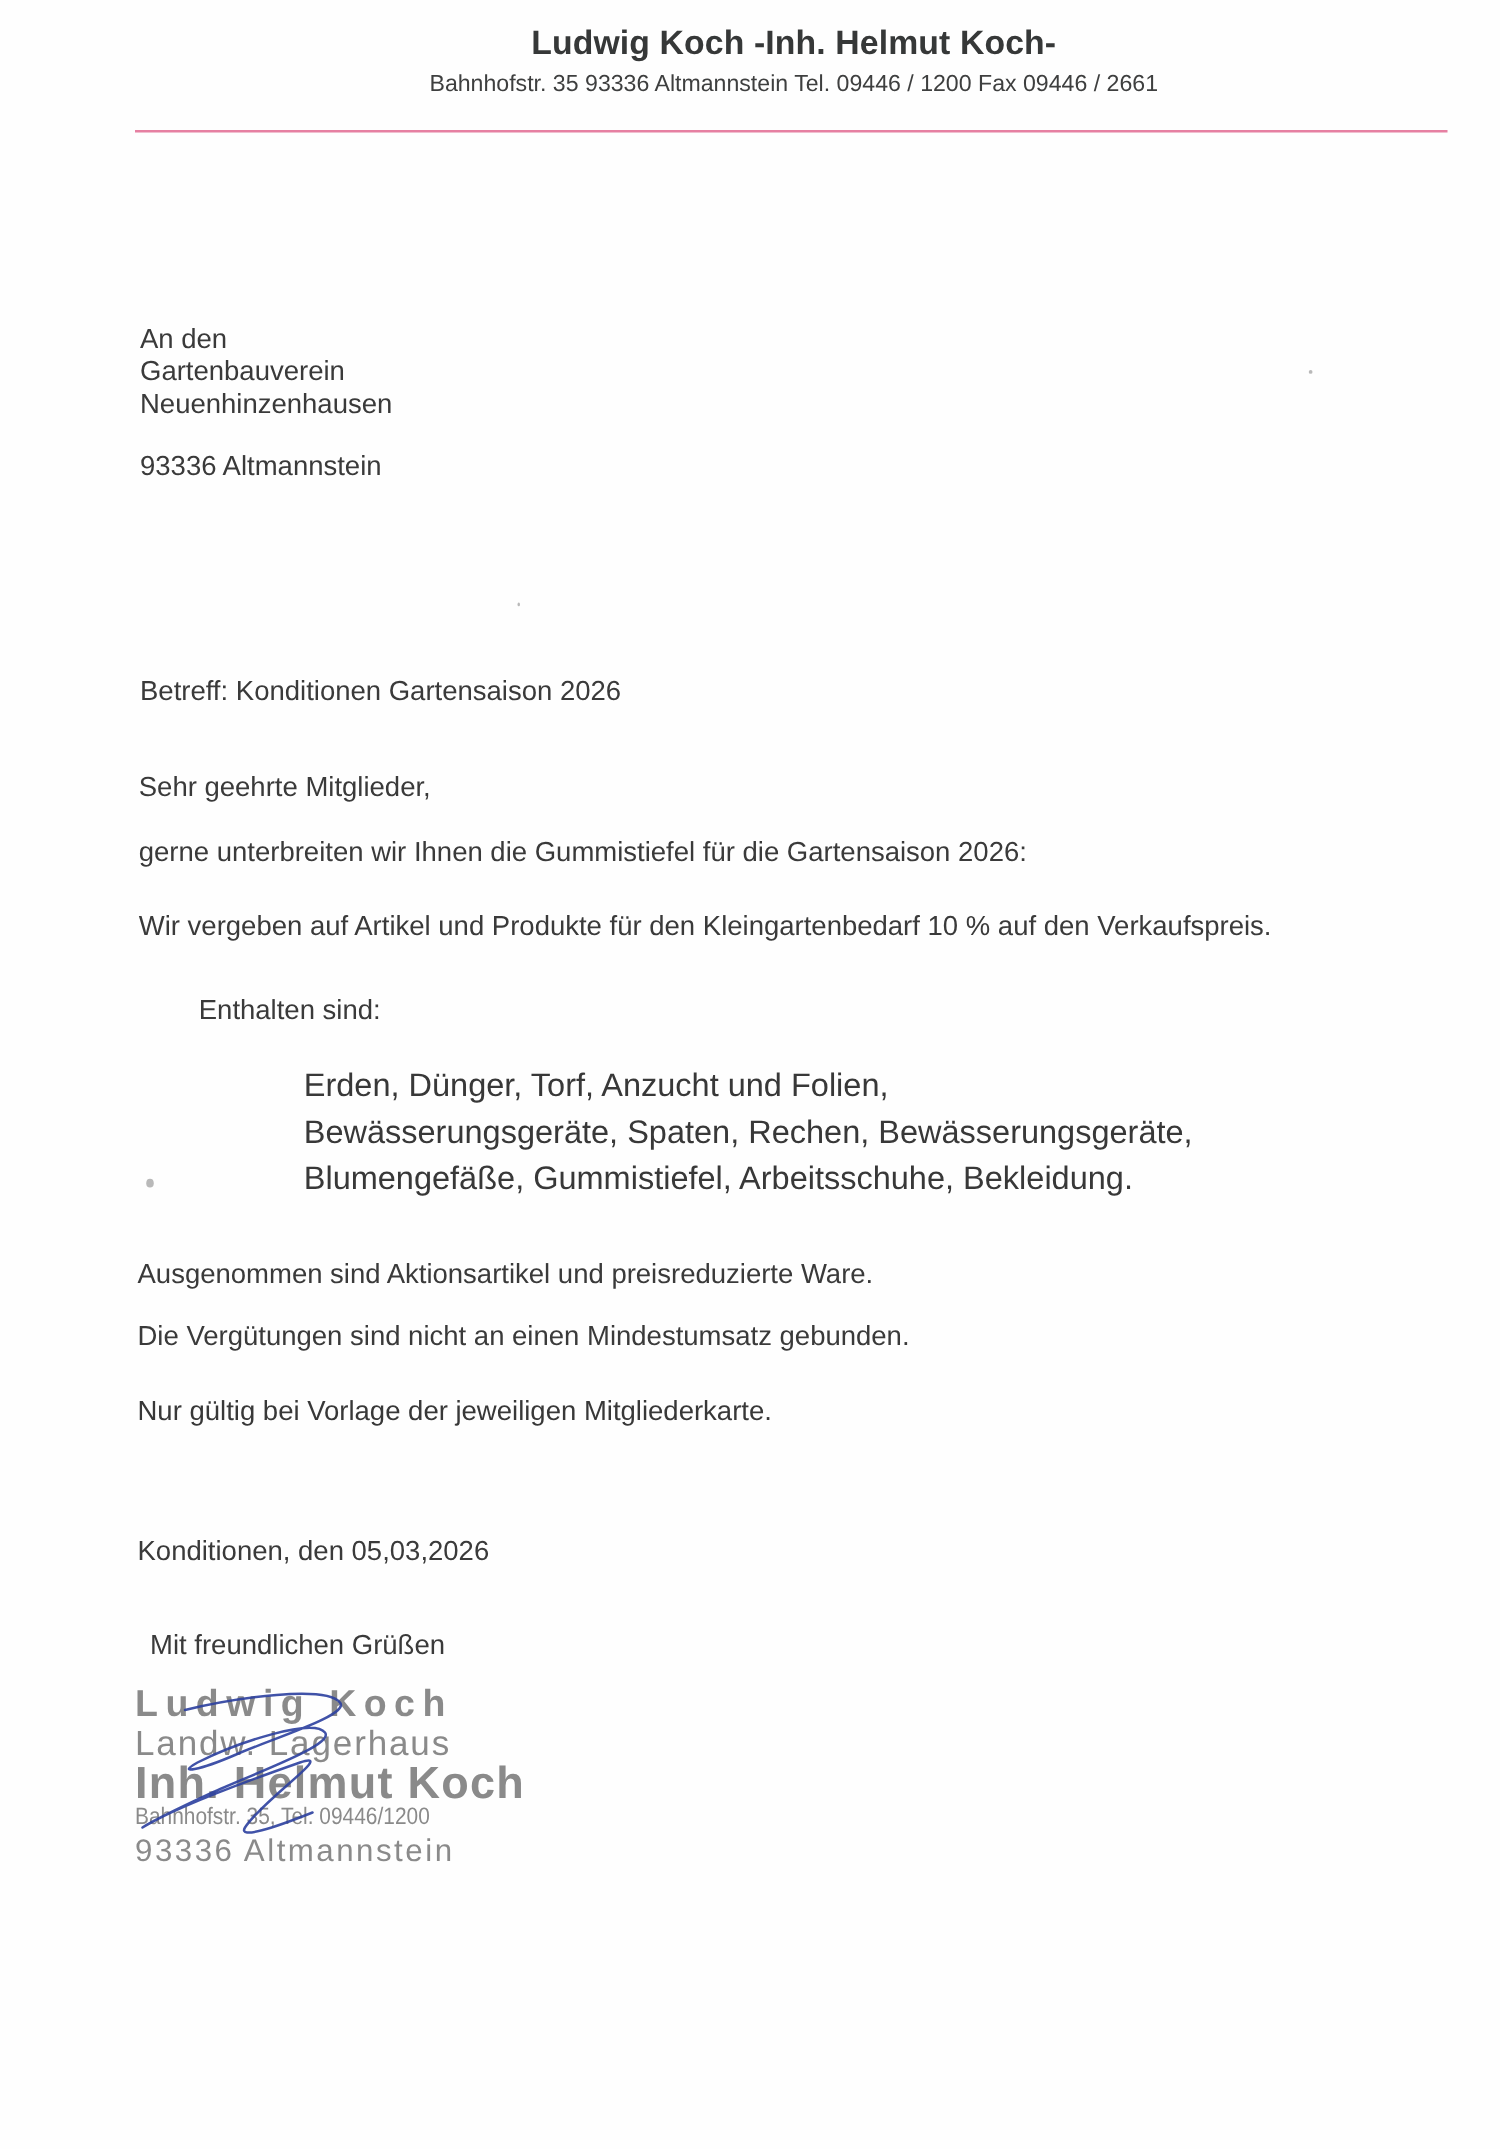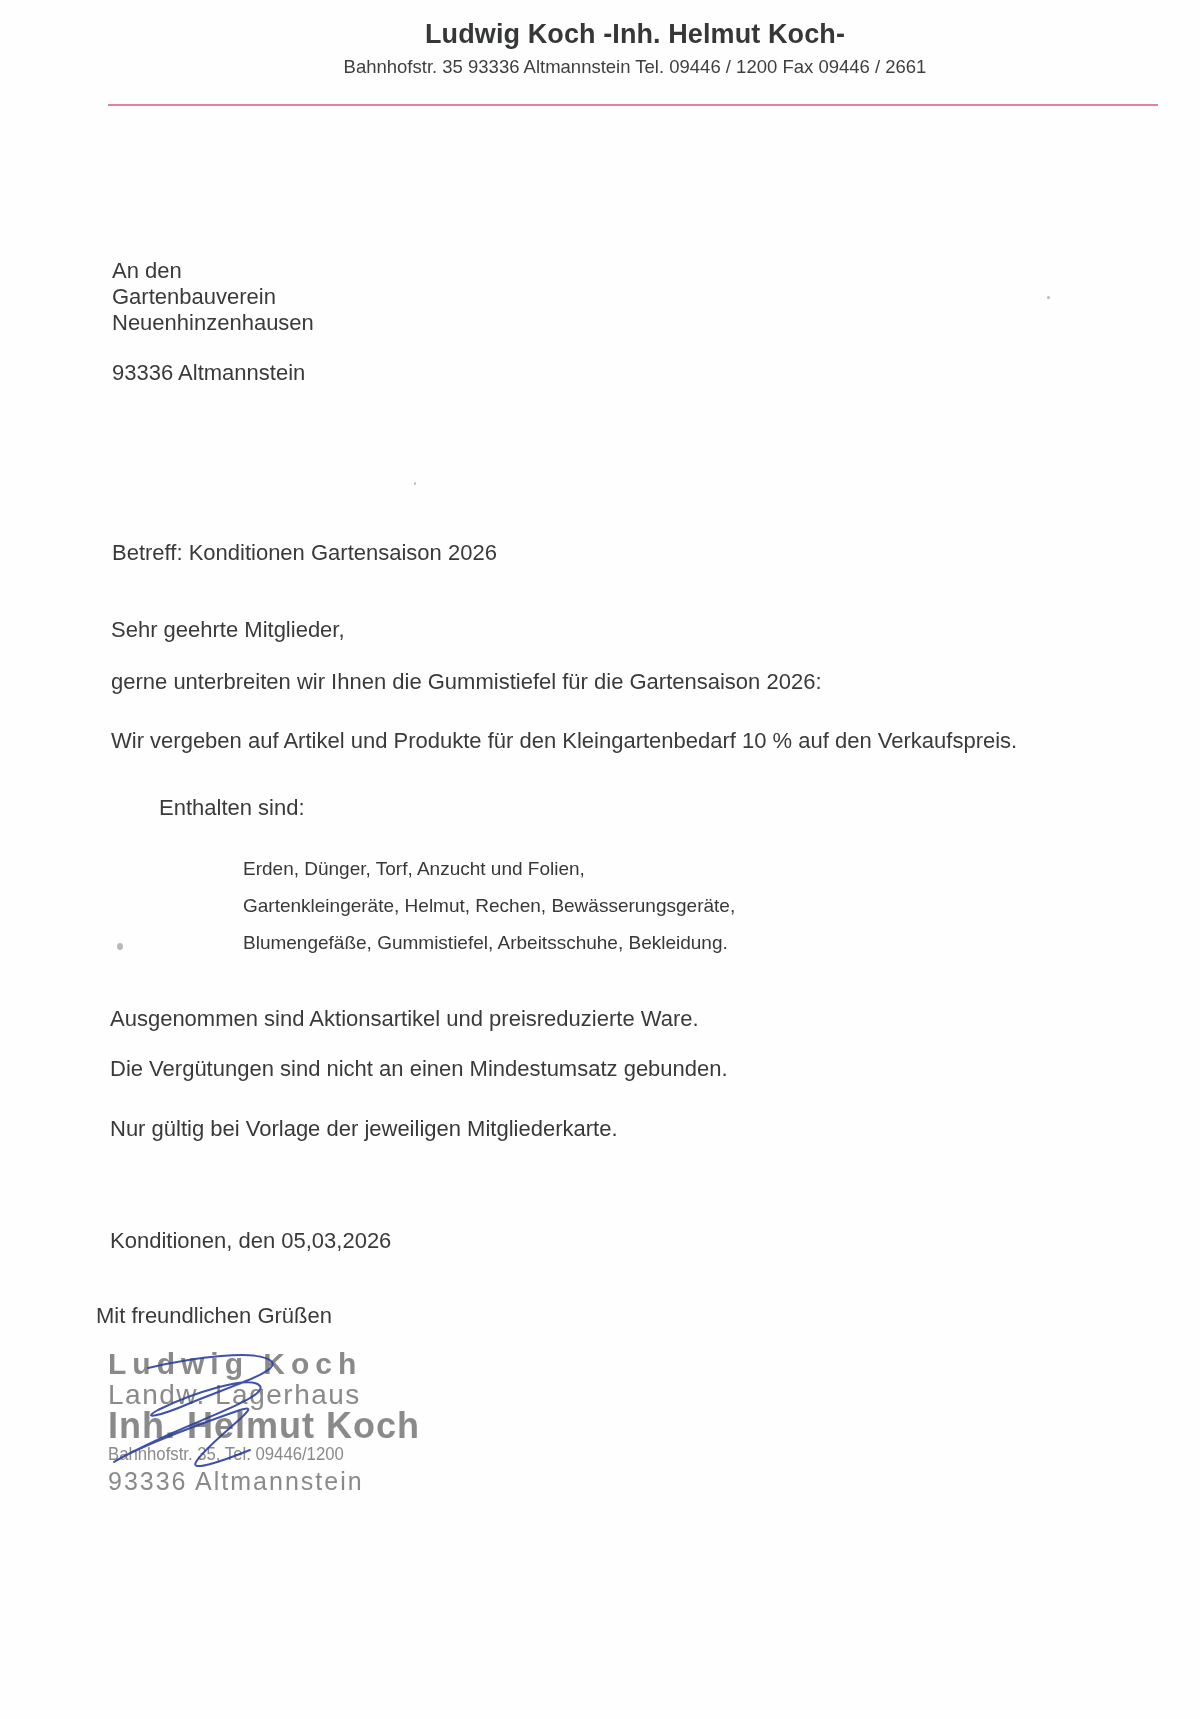--- a/index.html
+++ b/index.html
@@ -54,33 +54,33 @@
     .recipient .gap { height: 24px; }
 
     .subject   { left: 112px; top: 540px; }
     .salutation{ left: 111px; top: 617px; }
     .intro     { left: 111px; top: 669px; }
     .offer     { left: 111px; top: 728px; }
     .contains  { left: 111px; top: 795px; margin-left: 48px; }
 
     .items {
       left: 243px; top: 850px;
-      font-size: 19px;
+      font-size: 26px;
       line-height: 37px;
       color: #383838;
     }
     .exclusions { left: 110px; top: 1006px; }
     .no-minimum { left: 110px; top: 1056px; }
     .validity {
       left: 110px; top: 1116px;
       font-size: 22px;
       color: #383838;
     }
     .date     { left: 110px; top: 1228px; }
-    .closing  { left: 96px; top: 1303px; }
+    .closing  { left: 120px; top: 1303px; }
 
     
     .stamp {
       left: 108px; top: 1348px;
       color: #8a8a8a;
     }
     .stamp .s1 {
       font-size: 30px; font-weight: bold; letter-spacing: 6px; line-height: 32px;
     }
     .stamp .s2 {
@@ -125,21 +125,21 @@
   </div>
 
   <div class="abs txt subject">Betreff: Konditionen Gartensaison 2026</div>
   <div class="abs txt salutation">Sehr geehrte Mitglieder,</div>
   <div class="abs txt intro">gerne unterbreiten wir Ihnen die Gummistiefel für die Gartensaison 2026:</div>
   <div class="abs txt offer">Wir vergeben auf Artikel und Produkte für den Kleingartenbedarf 10 % auf den Verkaufspreis.</div>
   <div class="abs txt contains">Enthalten sind:</div>
 
   <div class="abs items">
     <div>Erden, Dünger, Torf, Anzucht und Folien,</div>
-    <div>Gartenkleingeräte, Helmut, Rechen, Bewässerungsgeräte,</div>
+    <div>Bewässerungsgeräte, Spaten, Rechen, Bewässerungsgeräte,</div>
     <div>Blumengefäße, Gummistiefel, Arbeitsschuhe, Bekleidung.</div>
   </div>
 
   <div class="abs txt exclusions">Ausgenommen sind Aktionsartikel und preisreduzierte Ware.</div>
   <div class="abs txt no-minimum">Die Vergütungen sind nicht an einen Mindestumsatz gebunden.</div>
   <div class="abs validity">Nur gültig bei Vorlage der jeweiligen Mitgliederkarte.</div>
 
   <div class="abs txt date">Konditionen, den 05,03,2026</div>
   <div class="abs txt closing">Mit freundlichen Grüßen</div>
 

